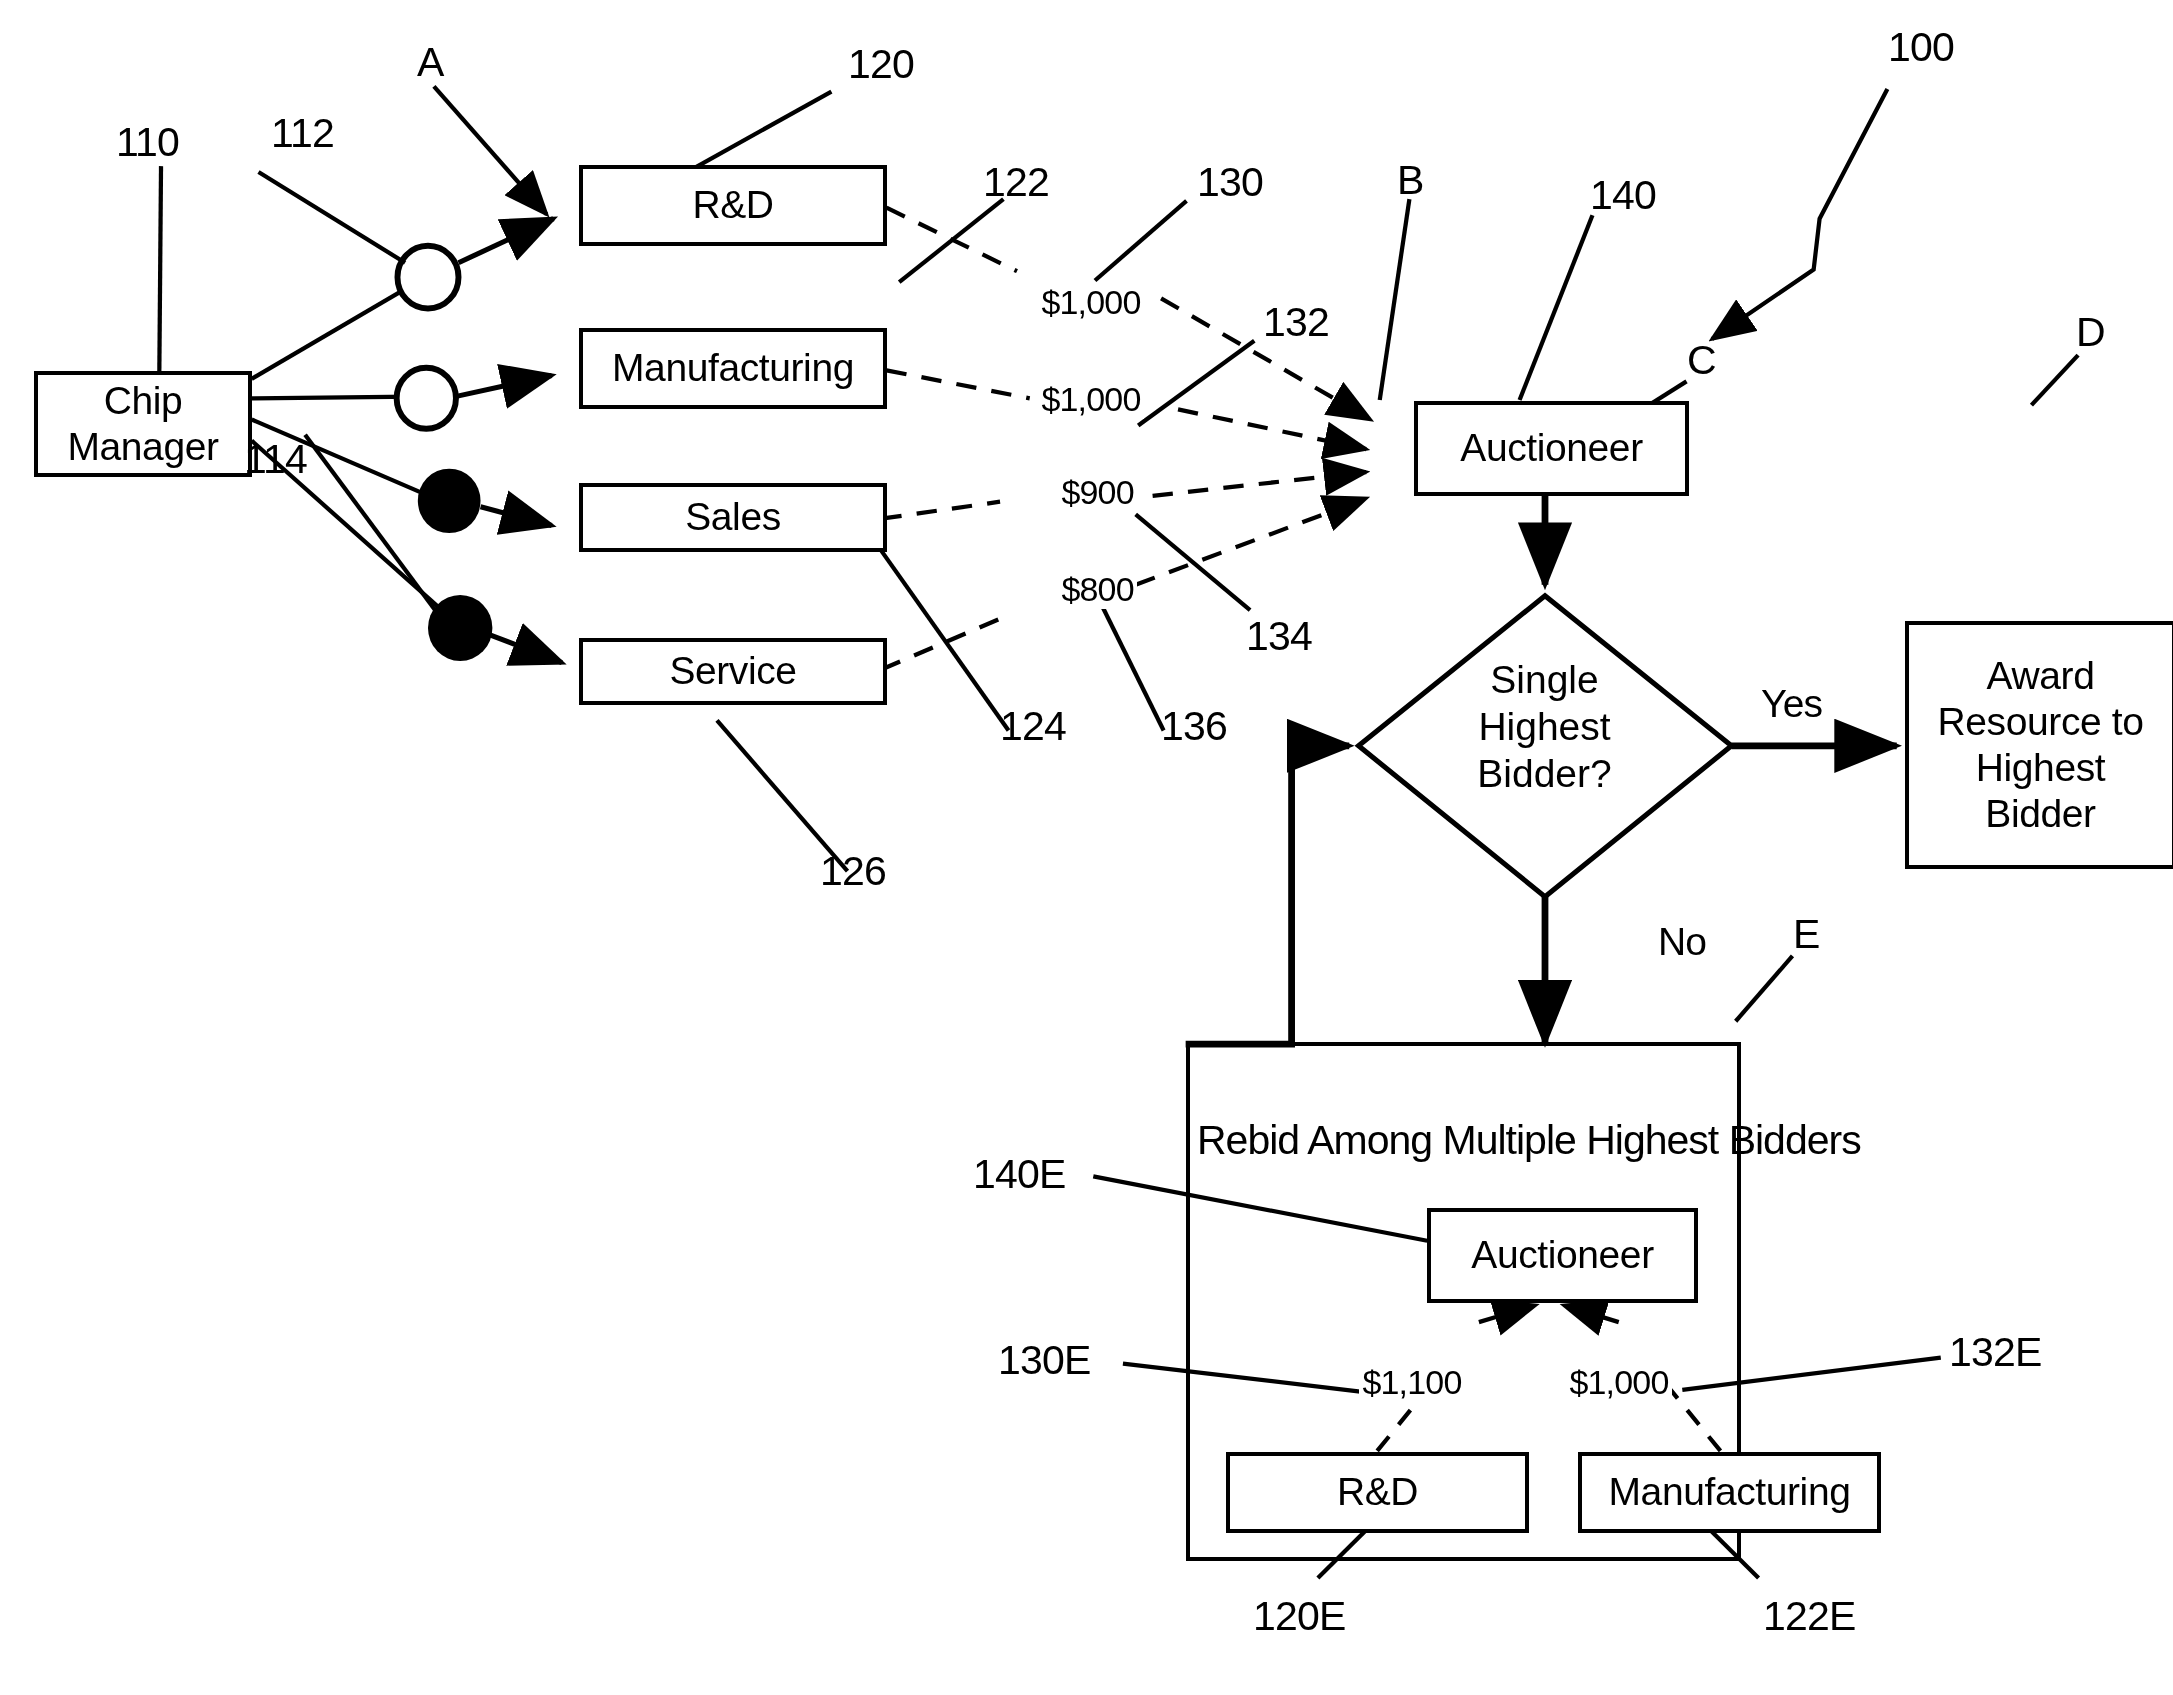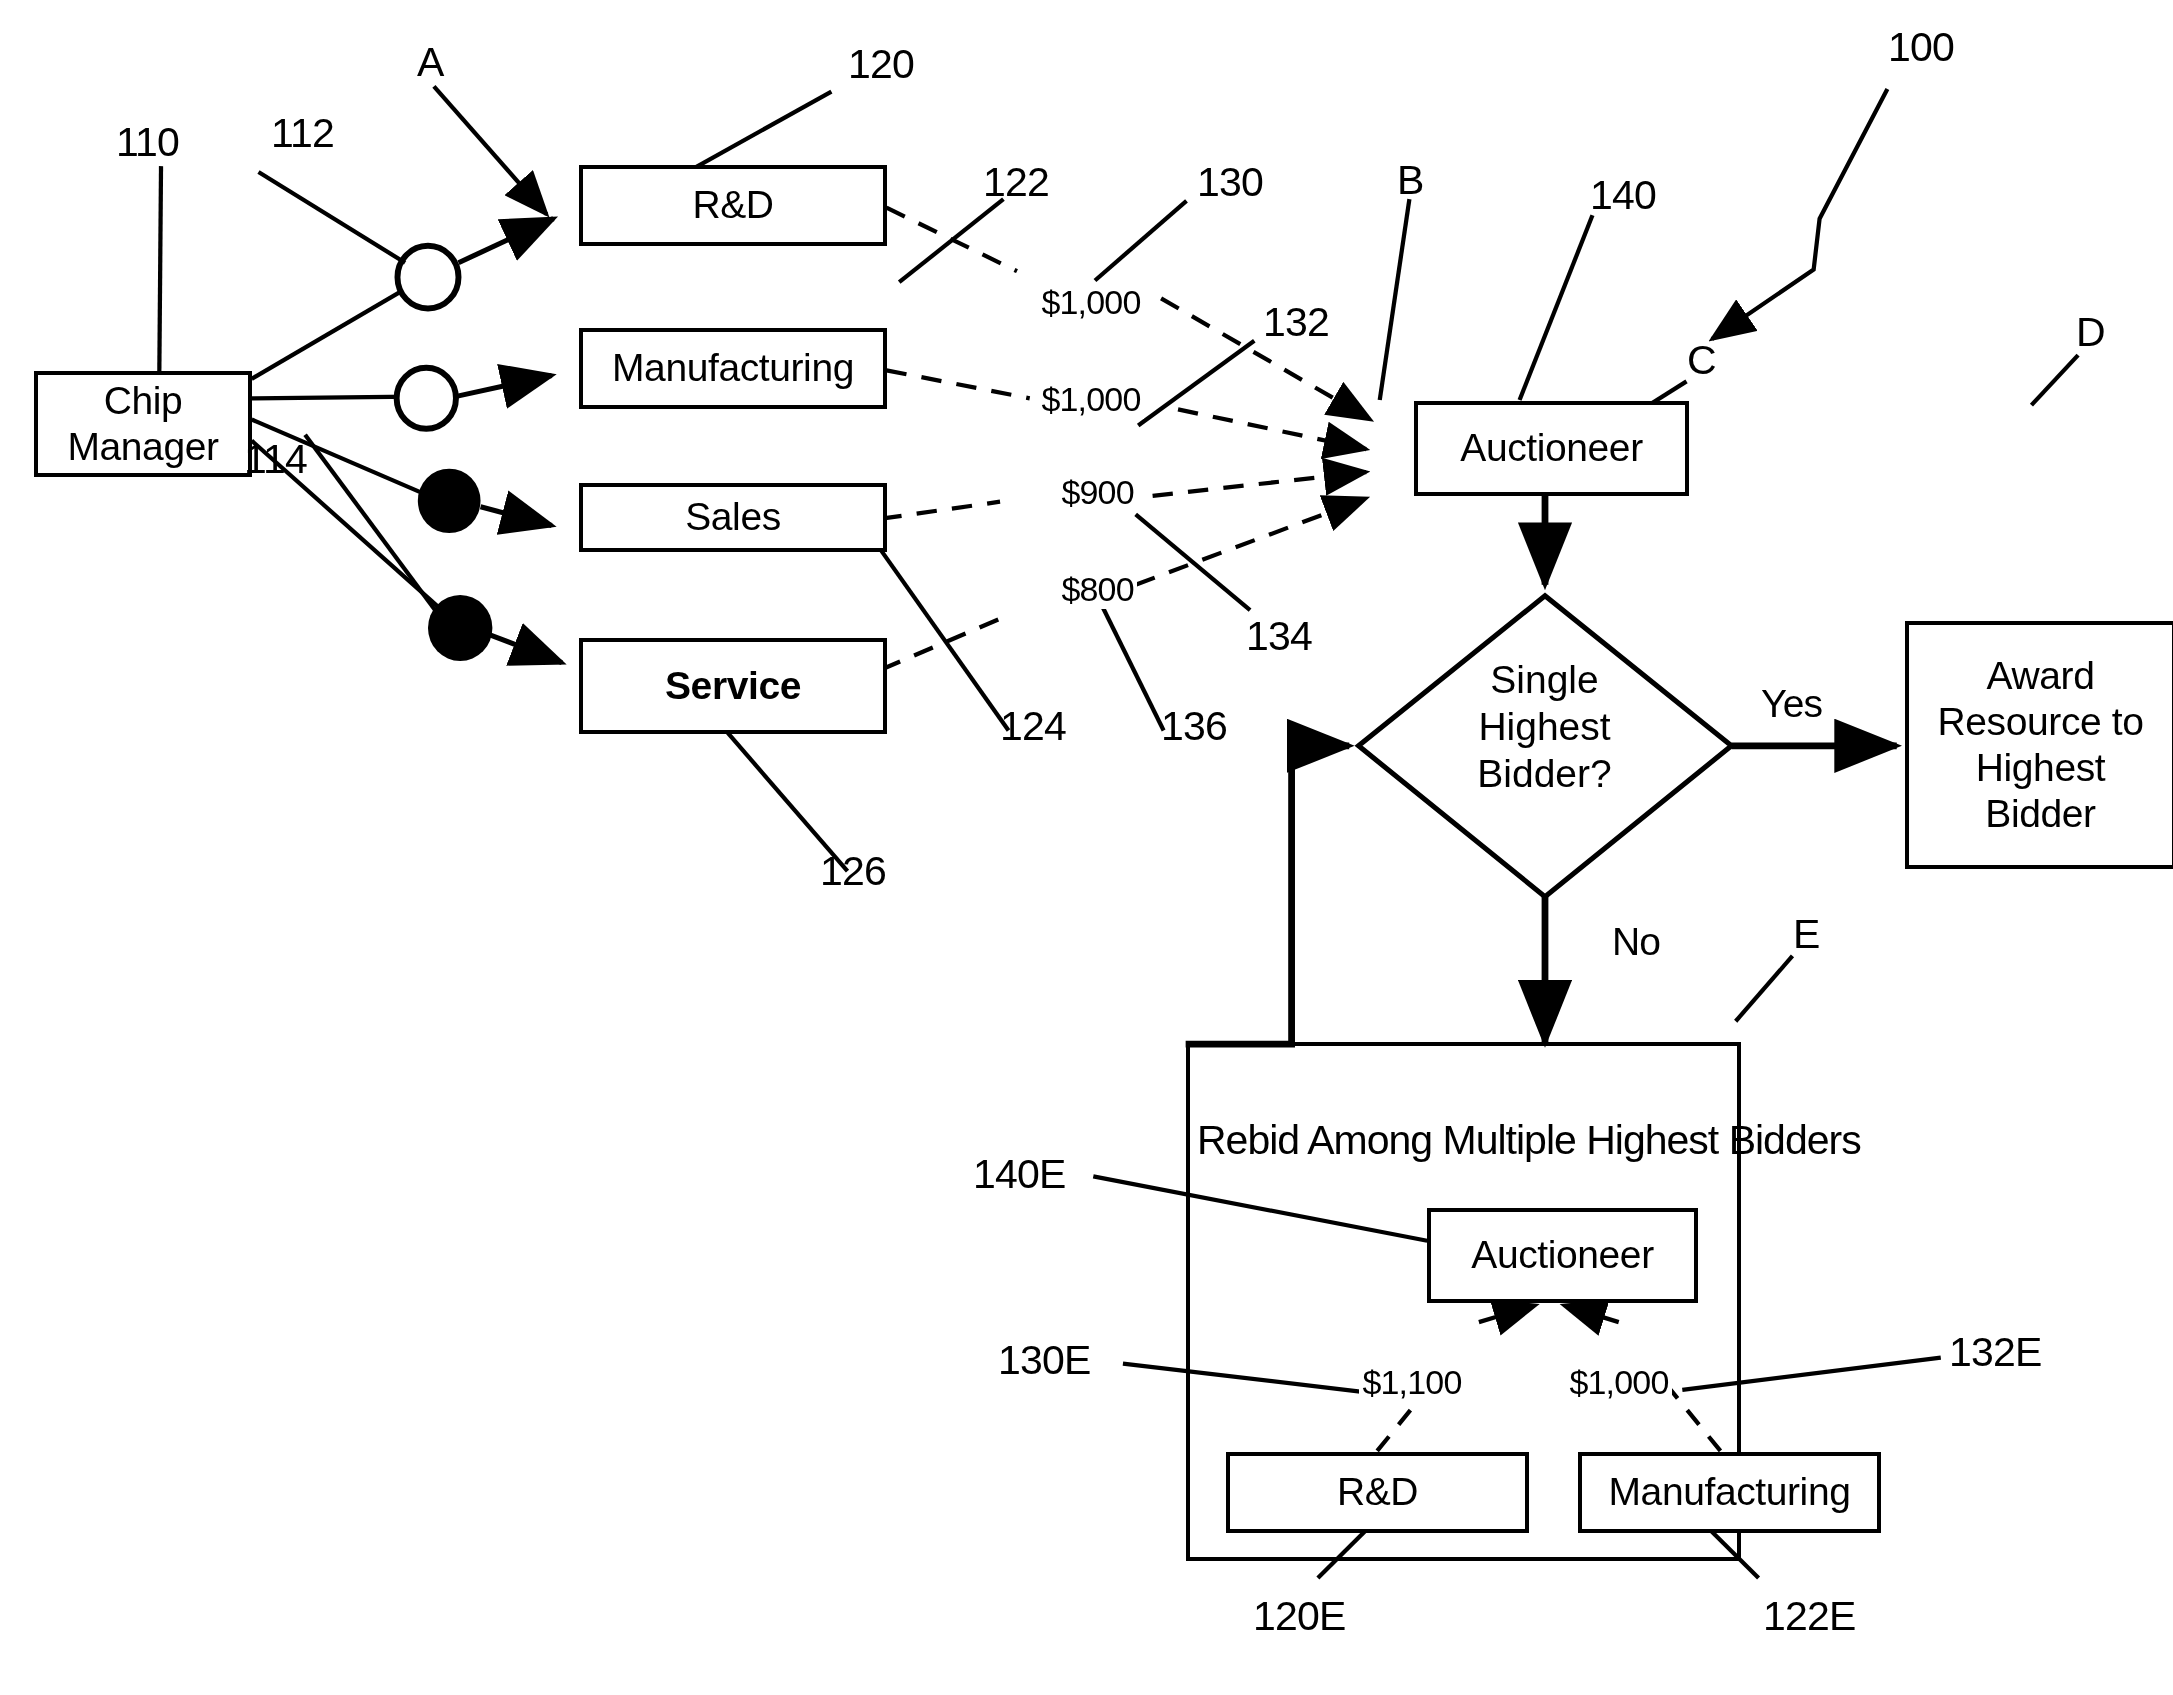--- a/index.html
+++ b/index.html
@@ -211,21 +211,21 @@
   </div>
 
   <div class="node-box" style="left:579px; top:328px; width:308px; height:81px;">
     <span>Manufacturing</span>
   </div>
 
   <div class="node-box" style="left:579px; top:483px; width:308px; height:69px;">
     <span>Sales</span>
   </div>
 
-  <div class="node-box" style="left:579px; top:638px; width:308px; height:96px;font-weight:bold;">
+  <div class="node-box" style="left:579px; top:638px; width:308px; height:67px;">
     <span>Service</span>
   </div>
 
   <div class="node-box" style="left:1414px; top:401px; width:275px; height:95px;">
     <span>Auctioneer</span>
   </div>
 
   <div class="node-box" style="left:1905px; top:621px; width:271px; height:248px;">
     <span style="white-space:pre-line;">Award
 Resource to
@@ -255,21 +255,21 @@
 
   <div class="bid-label" style="left:1038px; top:283px;">$1,000</div>
   <div class="bid-label" style="left:1038px; top:380px;">$1,000</div>
   <div class="bid-label" style="left:1058px; top:473px;text-align:right;">$900</div>
   <div class="bid-label" style="left:1058px; top:570px;">$800</div>
 
   <div class="bid-label" style="left:1359px; top:1363px;">$1,100</div>
   <div class="bid-label" style="left:1566px; top:1363px;">$1,000</div>
 
   <div class="edge-label" style="left:1761px; top:682px;">Yes</div>
-  <div class="edge-label" style="left:1612px; top:920px;">No</div>
+  <div class="edge-label" style="left:1658px; top:920px;">No</div>
 
   <div class="ref" style="left:116px; top:119px;">110</div>
   <div class="ref" style="left:271px; top:110px;">112</div>
   <div class="ref" style="left:244px; top:436px;">114</div>
   <div class="ref" style="left:417px; top:39px;">A</div>
 
   <div class="ref" style="left:848px; top:41px;">120</div>
   <div class="ref" style="left:983px; top:159px;">122</div>
   <div class="ref" style="left:1000px; top:703px;">124</div>
   <div class="ref" style="left:820px; top:848px;">126</div>

